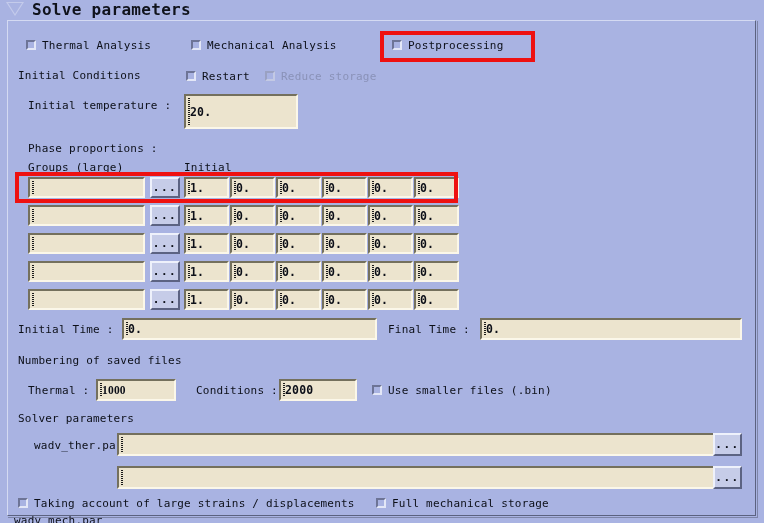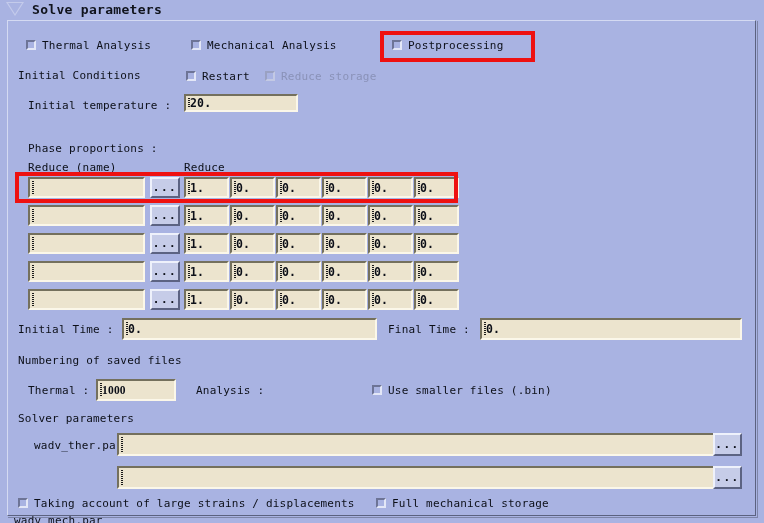--- a/index.html
+++ b/index.html
@@ -41,21 +41,21 @@
     content: "";
     position: absolute;
     left: -7px; top: -13px;
     width: 0; height: 0;
     border-left: 7px solid transparent;
     border-right: 7px solid transparent;
     border-top: 11px solid #a9b3e2;
   }
   .title-text {
     margin-left: 8px;
-    font-size: 13px;
+    font-size: 16px;
     font-weight: bold;
     color: #10131c;
     letter-spacing: 0.3px;
   }
 
   
   .panel {
     position: absolute;
     left: 7px; top: 20px;
     width: 749px; height: 496px;
@@ -185,28 +185,28 @@
 
   <div class="lbl" style="left:18px; top:69px;">Initial Conditions</div>
 
   <div class="cbx" style="left:186px; top:71px;"></div>
   <div class="lbl" style="left:202px; top:70px;">Restart</div>
 
   <div class="cbx dimmed" style="left:265px; top:71px;"></div>
   <div class="lbl dim" style="left:281px; top:70px;">Reduce storage</div>
 
   <div class="lbl" style="left:28px; top:99px;">Initial temperature :</div>
-  <div class="tfield" style="left:184px; top:94px; width:114px; height:18px;">
+  <div class="tfield" style="left:184px; top:94px; width:114px; height:35px;">
     <div class="caret"></div>
     <span class="val">20.</span>
   </div>
 
   <div class="lbl" style="left:28px; top:142px;">Phase proportions :</div>
-  <div class="lbl" style="left:28px; top:161px;">Reduce (name)</div>
-  <div class="lbl" style="left:184px; top:161px;">Reduce</div>
+  <div class="lbl" style="left:28px; top:161px;">Groups (large)</div>
+  <div class="lbl" style="left:184px; top:161px;">Initial</div>
 
   <div id="phase-rows">
       <div class="tfield" style="left: 28px; top: 177px; width: 117px; height: 21px;">
         <div class="caret"></div>
         <span class="val"></span>
       </div>
       <div class="btn-dots" style="left: 150px; top: 177px; width: 30px; height: 21px;">...</div>
       <div class="tfield" style="left: 184px; top: 177px; width: 45px; height: 21px;">
         <div class="caret"></div>
         <span class="val">1.</span>
@@ -362,21 +362,25 @@
   </div>
 
   <div class="lbl" style="left:18px; top:354px;">Numbering of saved files</div>
 
   <div class="lbl" style="left:28px; top:384px;">Thermal :</div>
   <div class="tfield" style="left:96px; top:379px; width:80px; height:22px;font-family:Liberation Serif, serif;">
     <div class="caret"></div>
     <span class="val">1000</span>
   </div>
 
-  <div class="lbl" style="left:196px; top:384px;">Analysis :</div>
+  <div class="lbl" style="left:196px; top:384px;">Conditions :</div>
+  <div class="tfield" style="left:279px; top:379px; width:78px; height:22px;">
+    <div class="caret"></div>
+    <span class="val">2000</span>
+  </div>
 
   <div class="cbx" style="left:372px; top:385px;"></div>
   <div class="lbl" style="left:388px; top:384px;">Use smaller files (.bin)</div>
 
   <div class="lbl" style="left:18px; top:412px;">Solver parameters</div>
 
   <div class="lbl" style="left:14px; top:439px;margin-left:20px;">wadv_ther.par</div>
   <div class="tfield" style="left:117px; top:433px; width:600px; height:23px;">
     <div class="caret"></div>
     <span class="val"></span>

